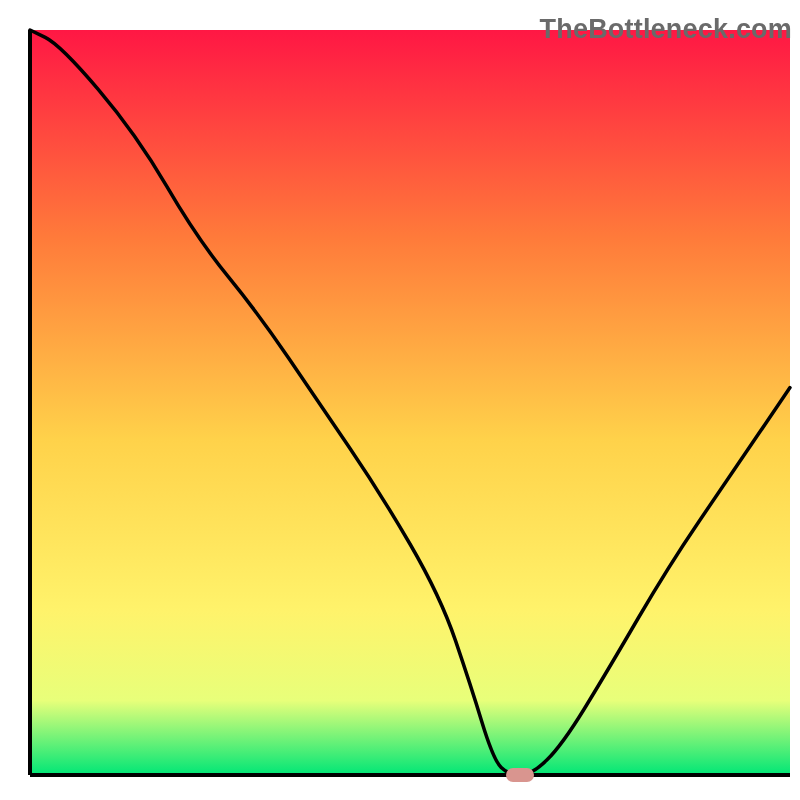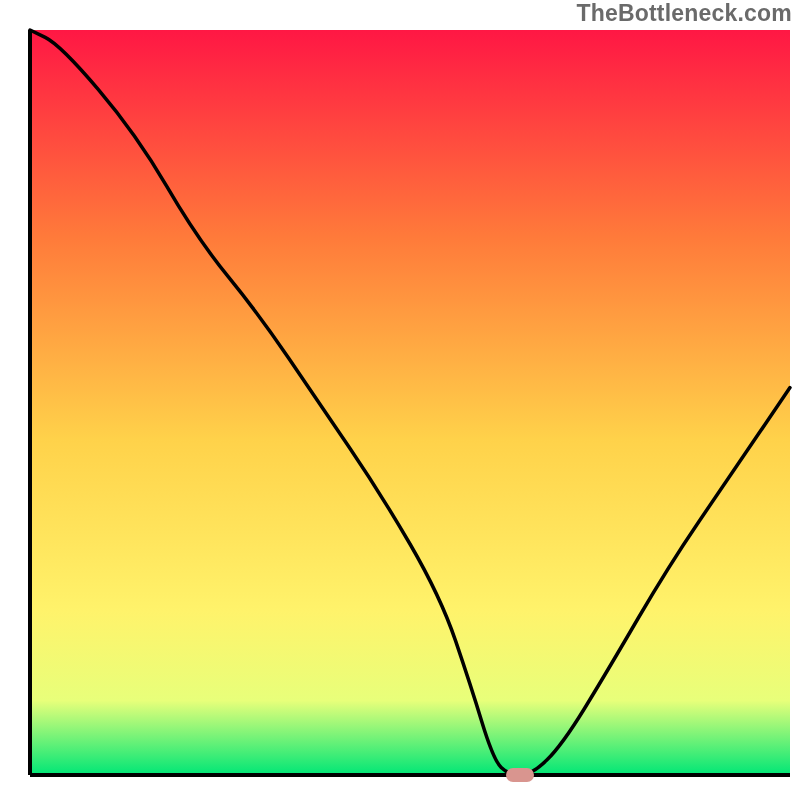--- a/index.html
+++ b/index.html
@@ -11,23 +11,23 @@
     font-family: Arial, Helvetica, sans-serif;
     overflow: hidden;
   }
   .frame {
     position: relative;
     width: 800px;
     height: 800px;
   }
   .watermark {
     position: absolute;
-    top: 0;
+    top: 14px;
     right: 8px;
-    font-size: 23px;
+    font-size: 27px;
     font-weight: 600;
     color: #6a6a6a;
     letter-spacing: 0.2px;
     z-index: 10;
   }
   svg.plot {
     position: absolute;
     top: 0;
     left: 0;
   }

